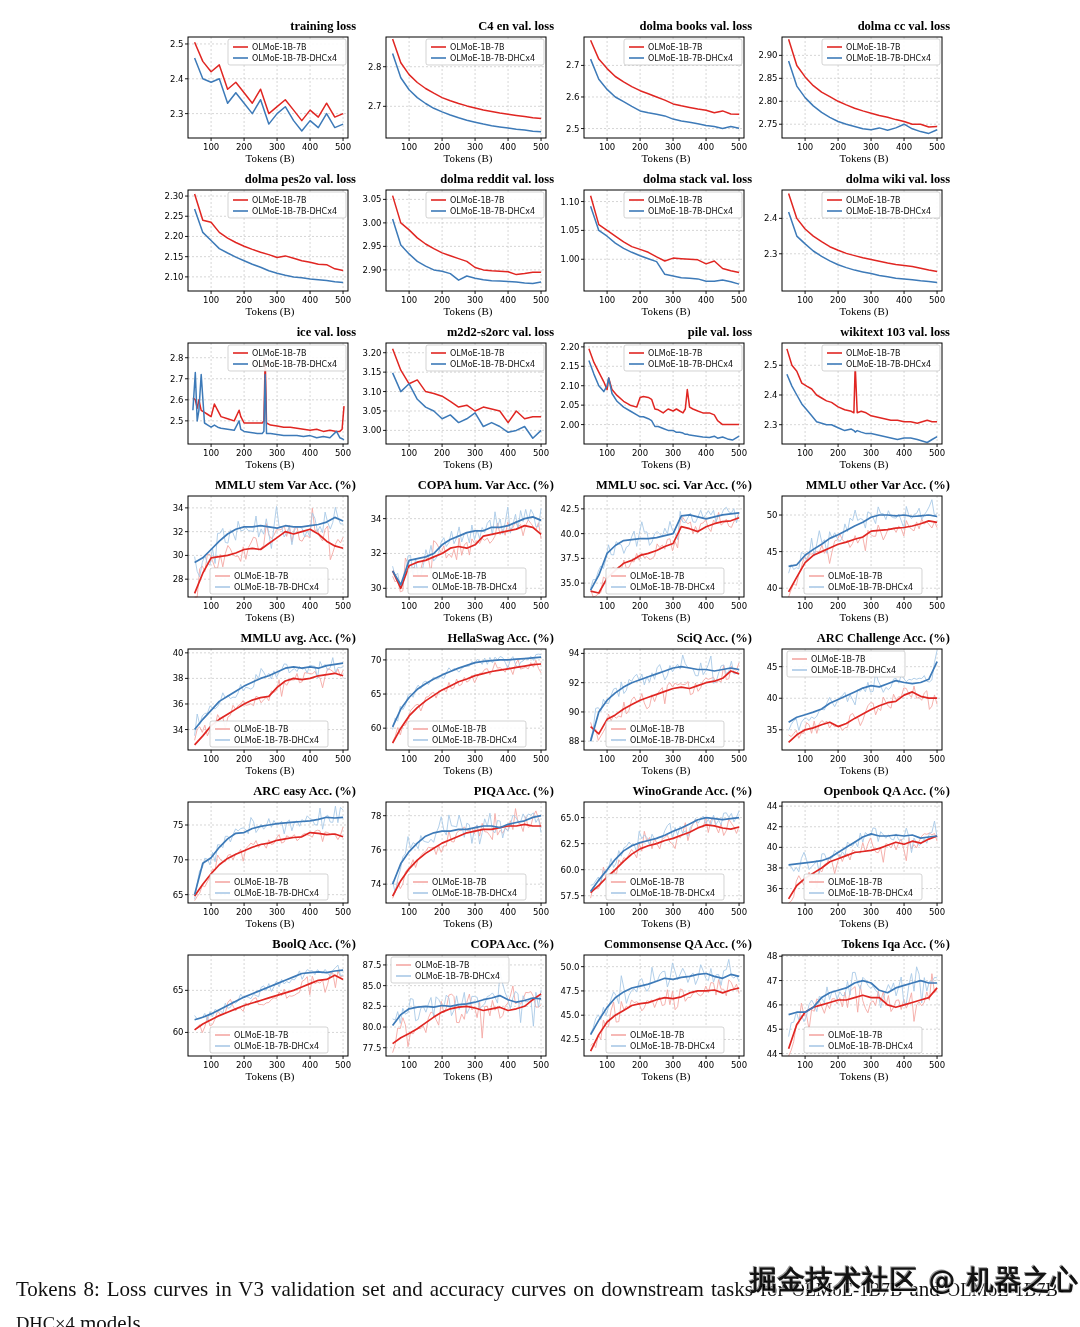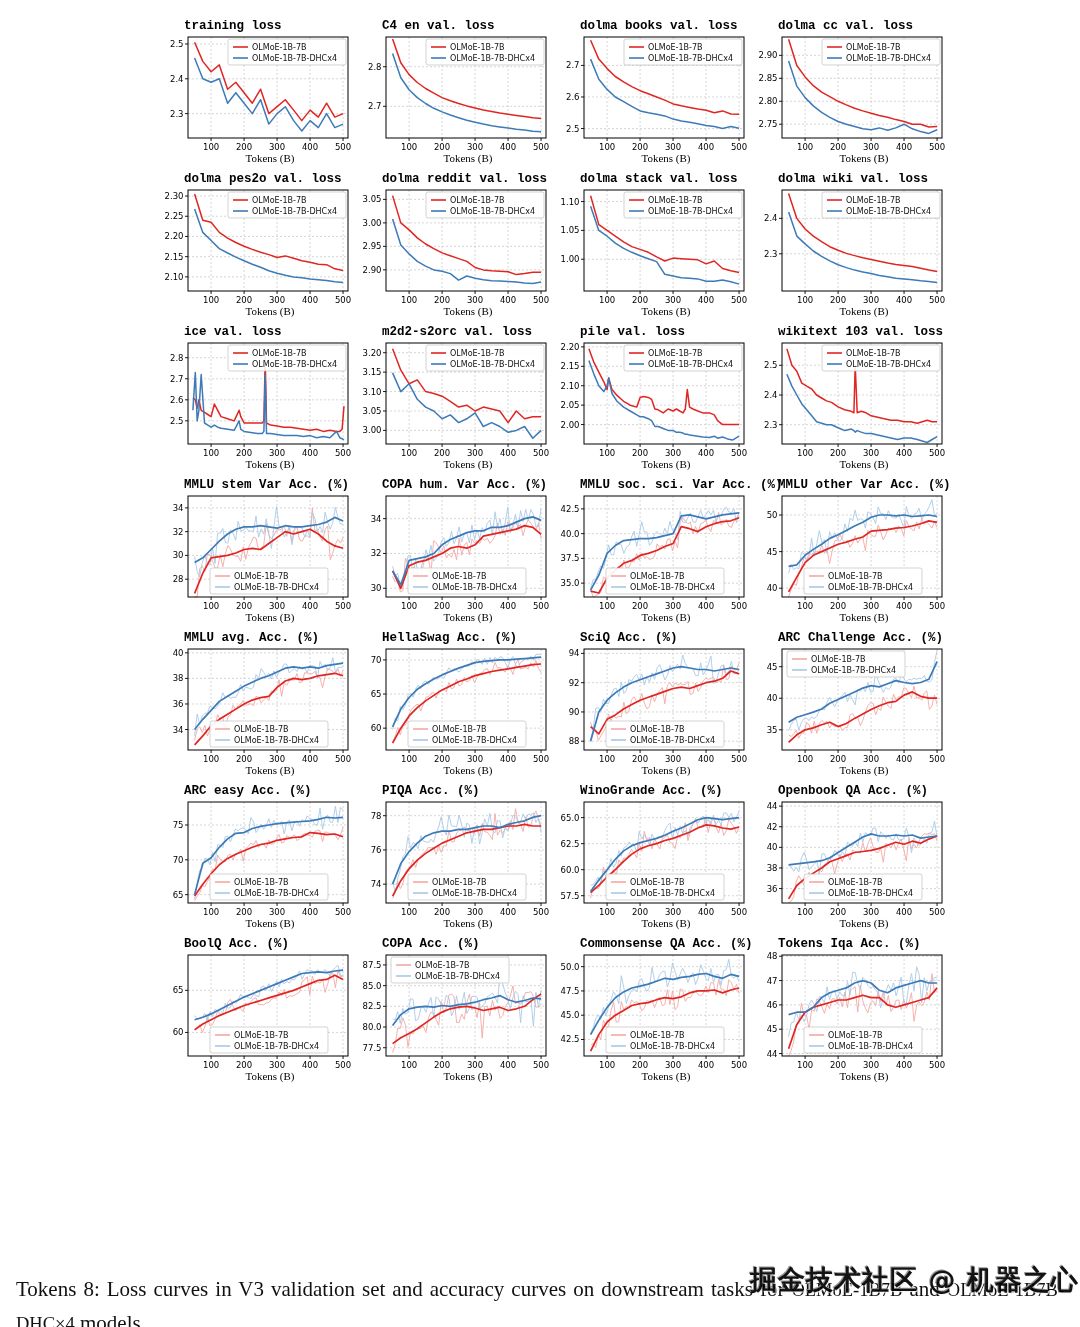--- a/index.html
+++ b/index.html
@@ -2,22 +2,22 @@
 <html><head>
 <meta charset="utf-8">
 <style>
   html,body{margin:0;padding:0;background:#ffffff;}
   body{width:1080px;height:1327px;position:relative;overflow:hidden;
        font-family:"DejaVu Sans",sans-serif;color:#000;}
   .grid{position:absolute;left:158px;top:18px;width:792px;
         display:grid;grid-template-columns:repeat(4,198px);grid-auto-rows:153px;}
   .cell{position:relative;width:198px;height:153px;}
   .ctitle{height:16px;line-height:16px;font-weight:bold;font-size:12.5px;
-          text-align:left;padding-left:26px;white-space:nowrap;
-          font-family:Liberation Mono, monospace;}
+          text-align:right;padding-left:26px;white-space:nowrap;
+          font-family:Liberation Serif, serif;}
   .xlabel{font-size:11px;text-align:center;padding-left:26px;margin-top:-2px;
           font-family:Liberation Serif, serif;}
   svg{display:block;}
   .caption{position:absolute;left:16px;top:1252px;width:1048px;
            font-family:"Liberation Serif","DejaVu Serif",serif;
            font-size:21px;line-height:1.6;text-align:justify;color:#111;}
   .caption .mono{font-family:Liberation Serif, serif;font-size:18.5px;}
   .watermark{position:absolute;left:750px;top:1262px;width:320px;
              font-size:27px;font-weight:bold;letter-spacing:1px;white-space:nowrap;
              color:#000000;text-shadow:-1px -1px 0 #8f8f8f,1px 1px 1px #f4f4f4;

